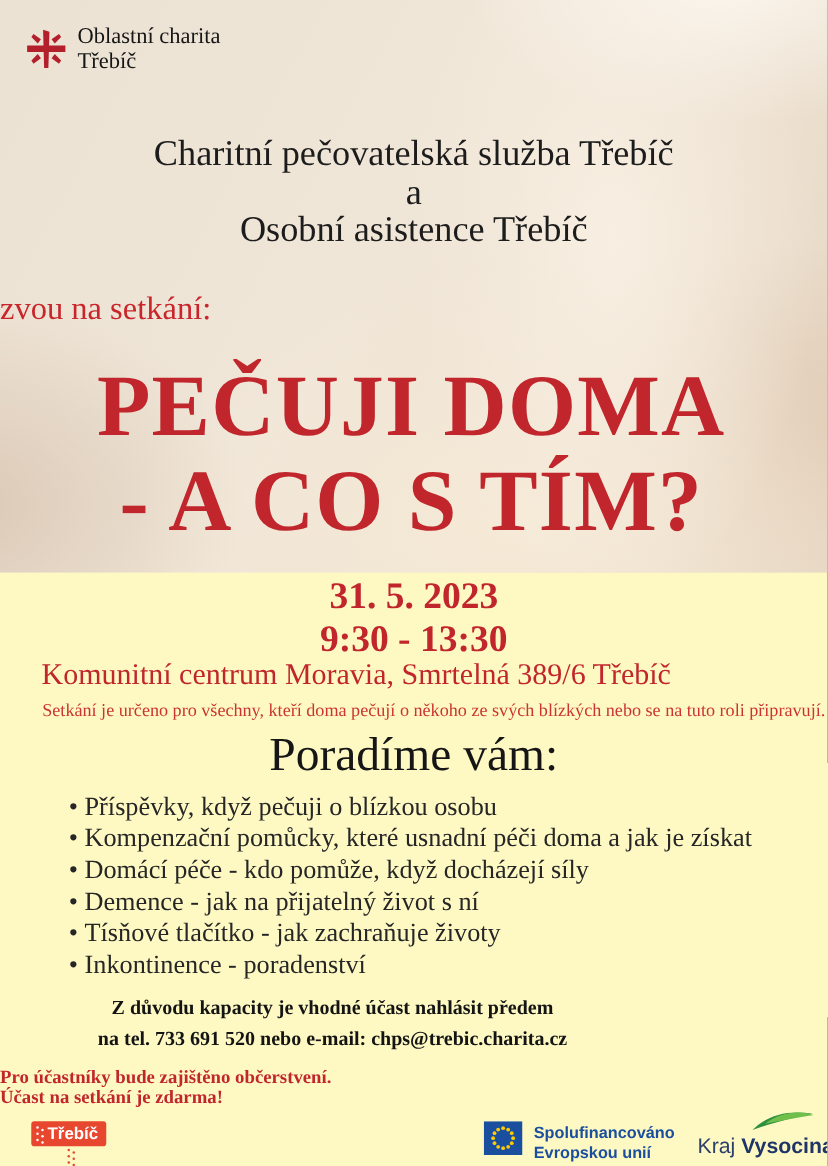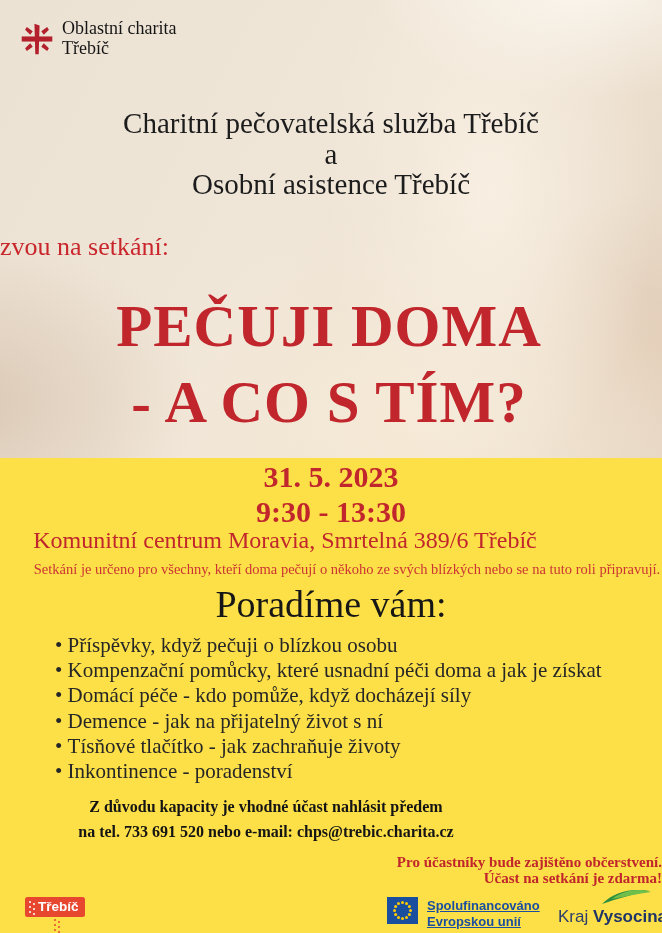--- a/index.html
+++ b/index.html
@@ -2,21 +2,21 @@
 <html><head>
 <meta charset="utf-8">
 <style>
   * { margin: 0; padding: 0; box-sizing: border-box; }
   html, body { background: #888; }
   body { display: flex; justify-content: center; }
   .poster {
     position: relative;
     width: 662px; height: 933px;
     overflow: hidden;
-    background: #fde047;
+    background: #fef9c3;
     font-family: "Liberation Serif", serif;
   }
   
   .photo {
     position: absolute; left: 0; top: 0; width: 662px; height: 458px;
     background:
       radial-gradient(ellipse 300px 170px at 88% -4%, #fbf6ee 0%, rgba(251,246,238,0) 70%),
       radial-gradient(ellipse 230px 400px at 74% 42%, #f8efe2 0%, rgba(248,239,226,0) 72%),
       radial-gradient(ellipse 430px 300px at 62% 92%, #f6ead7 0%, rgba(246,234,215,0) 70%),
       radial-gradient(ellipse 320px 240px at -4% 88%, #dcc9b6 0%, rgba(220,201,182,0) 70%),
@@ -26,56 +26,56 @@
   
   .org { position: absolute; left: 20px; top: 18px; display: flex; align-items: flex-start; }
   .org .mark { width: 34px; height: 34px; margin-top: 4px; }
   .org .names { margin-left: 8px; color: #151515; font-size: 18px; line-height: 20px; }
   
   .hdr { position: absolute; left: 0; top: 108px; width: 662px; text-align: center;
          color: #1c1c1c; font-size: 29px; line-height: 30.5px; }
   .invite { position: absolute; left: 0; top: 232px; width: 662px; text-align: left;
             color: #c9262c; font-size: 26px; }
   .big-title { position: absolute; left: 0; top: 288px; width: 658px; text-align: center;
-               color: #c0262c; font-size: 59px; font-weight: bold; line-height: 76px;
+               color: #c0262c; font-size: 70px; font-weight: bold; line-height: 76px;
                letter-spacing: 1px; }
   
   .evt-date { position: absolute; left: 0; top: 459px; width: 662px; text-align: center;
               color: #c0262c; font-size: 30px; font-weight: bold; line-height: 35px; }
   .evt-venue { position: absolute; left: 0; top: 527px; width: 570px; text-align: center;
                color: #c0262c; font-size: 24px; }
   .evt-audience { position: absolute; left: 0; top: 561px; width: 662px; text-align: center;
                   color: #cb3434; font-size: 14.5px; margin-left: 16px; }
   .topics-h { position: absolute; left: 0; top: 582px; width: 662px; text-align: center;
               color: #161616; font-size: 38px; }
   .topics { position: absolute; left: 55px; top: 633px; width: 580px; list-style: none;
             color: #262626; font-size: 21px; line-height: 25.2px; }
   .topics li::before { content: "\2022\00a0"; }
   .contact { position: absolute; left: 0; top: 794px; width: 532px; text-align: center;
              color: #141414; font-size: 16px; font-weight: bold; line-height: 25px; }
-  .notes { position: absolute; left: 0; top: 855px; width: 662px; text-align: right;
+  .notes { position: absolute; left: 0; top: 855px; width: 662px; text-align: left;
            color: #c0262c; font-size: 15px; font-weight: bold; line-height: 15.5px;
            font-family: "Liberation Serif", serif; }
   
   .trebic { position: absolute; left: 25px; top: 897px; }
   .trebic .box { position: relative; width: 60px; height: 20px; background: #e8472f;
                  border-radius: 2.5px; color: #fff; font-family: "Liberation Sans", sans-serif;
                  font-weight: bold; font-size: 13.5px; line-height: 20px; padding-left: 13px; }
   .wdots, .rdots { position: absolute; width: 6px; }
   .wdots { left: 4px; top: 4px; }
   .trebic .rdots { left: 29px; top: 22px; }
   .dot { position: absolute; width: 2.2px; height: 2.2px; border-radius: 50%; }
   .wdots .dot { background: #fff; } .rdots .dot { background: #e8472f; }
   .d1 { left: 0; top: 0; } .d2 { left: 4px; top: 2px; } .d3 { left: 0; top: 5px; }
   .d4 { left: 4px; top: 7px; } .d5 { left: 0; top: 10px; } .d6 { left: 4px; top: 12px; }
   .eu { position: absolute; left: 387px; top: 897px; display: flex; }
   .eu .flag { width: 31px; height: 27px; }
   .eu .txt { margin-left: 9px; margin-top: 1px; color: #1a4fa0;
              font-family: "Liberation Sans", sans-serif; font-size: 13px;
-             font-weight: bold; line-height: 15.5px; text-decoration: underline; }
+             font-weight: bold; line-height: 15.5px; }
   .kraj { position: absolute; left: 558px; top: 886px; width: 100px; }
   .kraj svg { position: absolute; left: 42px; top: 0; }
   .kraj .txt { position: absolute; left: 0; top: 21px; white-space: nowrap;
                font-family: "Liberation Sans", sans-serif; font-size: 17px; color: #2c3e6b; }
   .kraj .txt b { color: #1f3467; }
 </style>
 </head>
 <body>
 
 <div class="poster">

